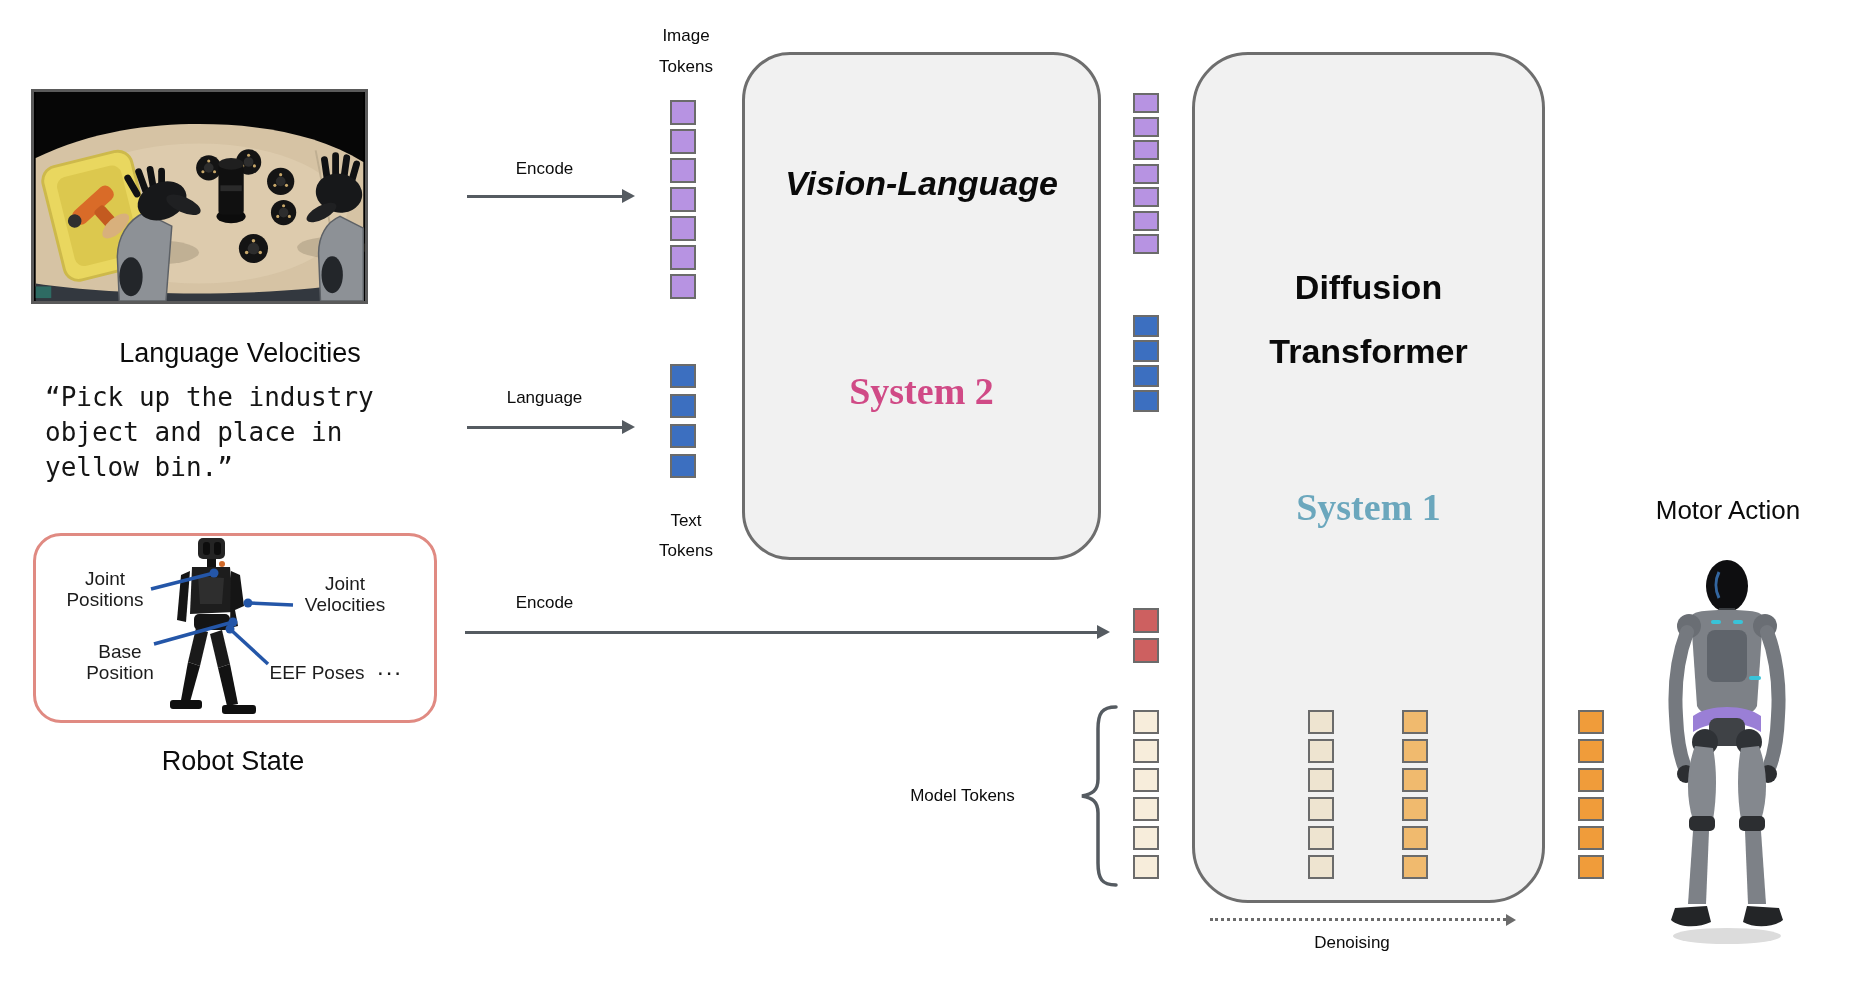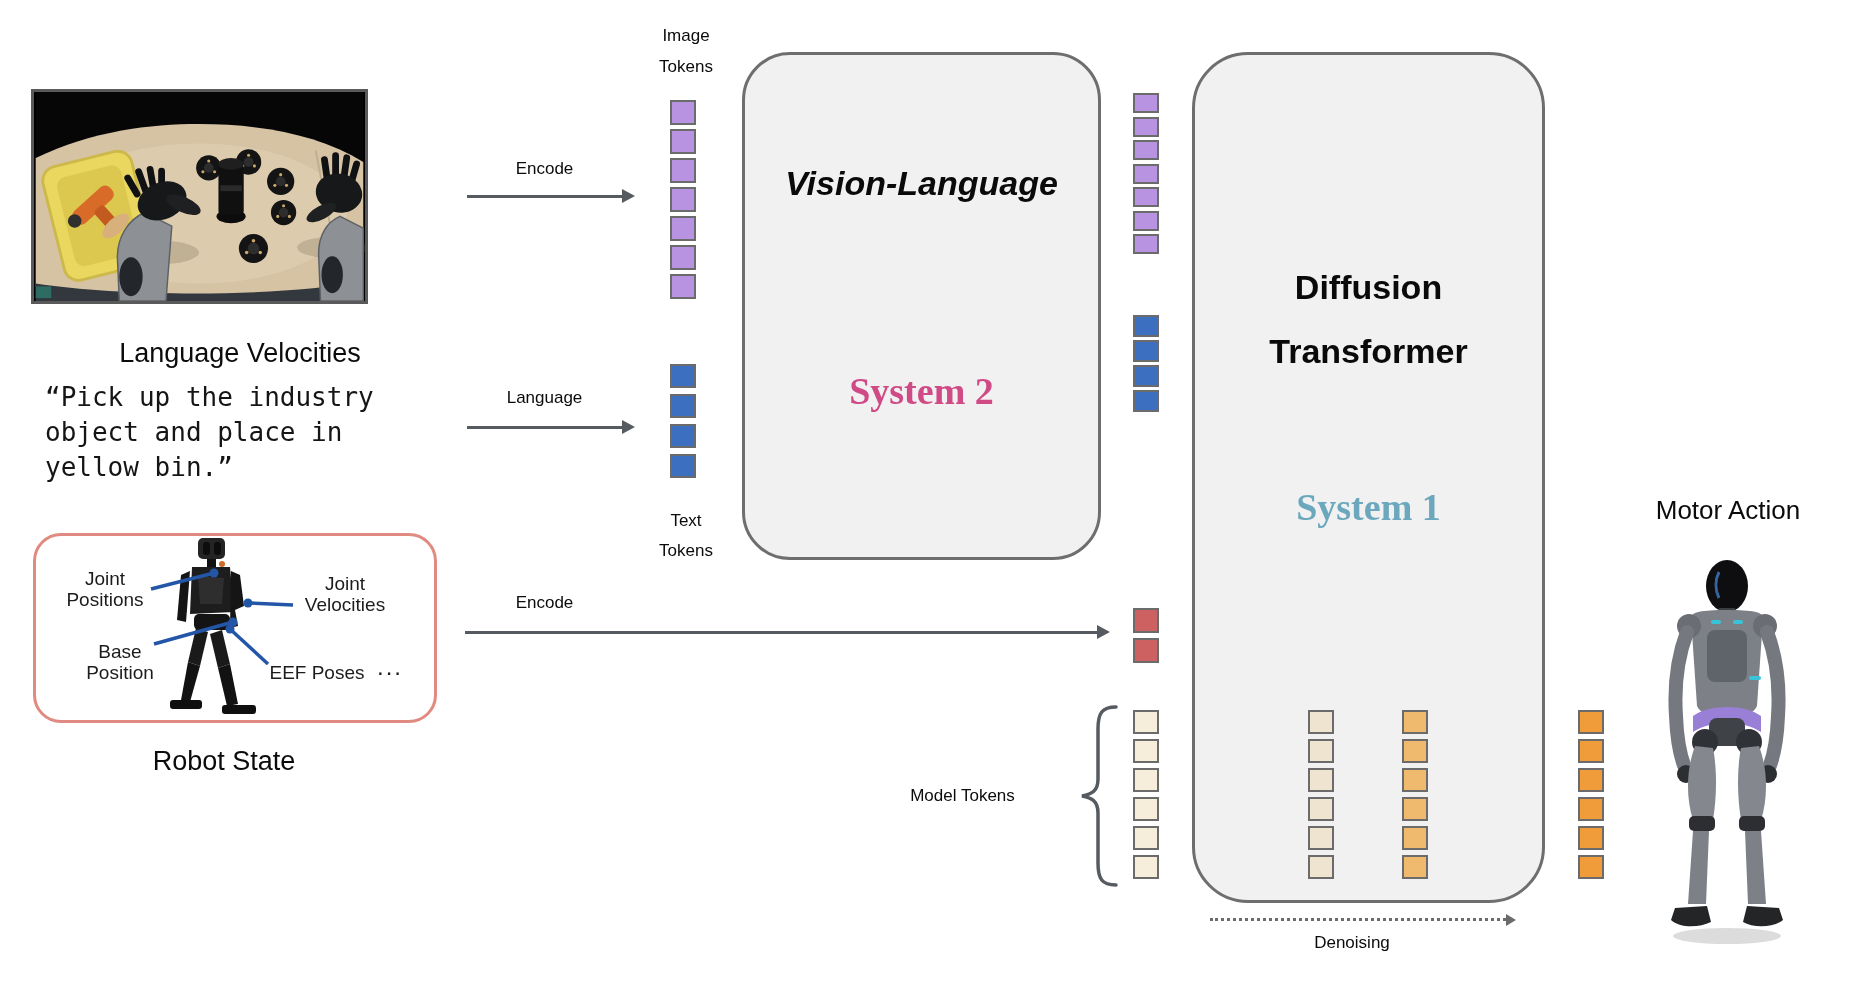--- a/index.html
+++ b/index.html
@@ -201,21 +201,21 @@
     <span style="display:block;">Joint</span>
     <span style="display:block;">Velocities</span>
   </div>
   <div class="state-lbl" style="left:70px;top:641px;width:100px;">
     <span style="display:block;">Base</span>
     <span style="display:block;">Position</span>
   </div>
   <div class="state-lbl" style="left:262px;top:662px;width:110px;">EEF Poses</div>
   <div class="state-lbl" style="left:374px;top:656px;width:32px;font-size:24px;letter-spacing:2px;">...</div>
 
-  <div class="lbl heading" style="left:84px;top:746px;width:280px;">
+  <div class="lbl heading" style="left:93px;top:746px;width:280px;">
       <span class="center" style="display:block;">Robot State</span>
     </div>
 
   <div class="lbl" style="left:467px;top:154px;width:155px;">
     <span class="center" style="display:block;">Encode</span>
     </div>
   <div class="arrow-line" style="left:467px;top:195px;width:155px;"></div>
   <div class="arrow-head" style="left:622px;top:189px;"></div>
 
   <div class="lbl" style="left:467px;top:383px;width:155px;">

